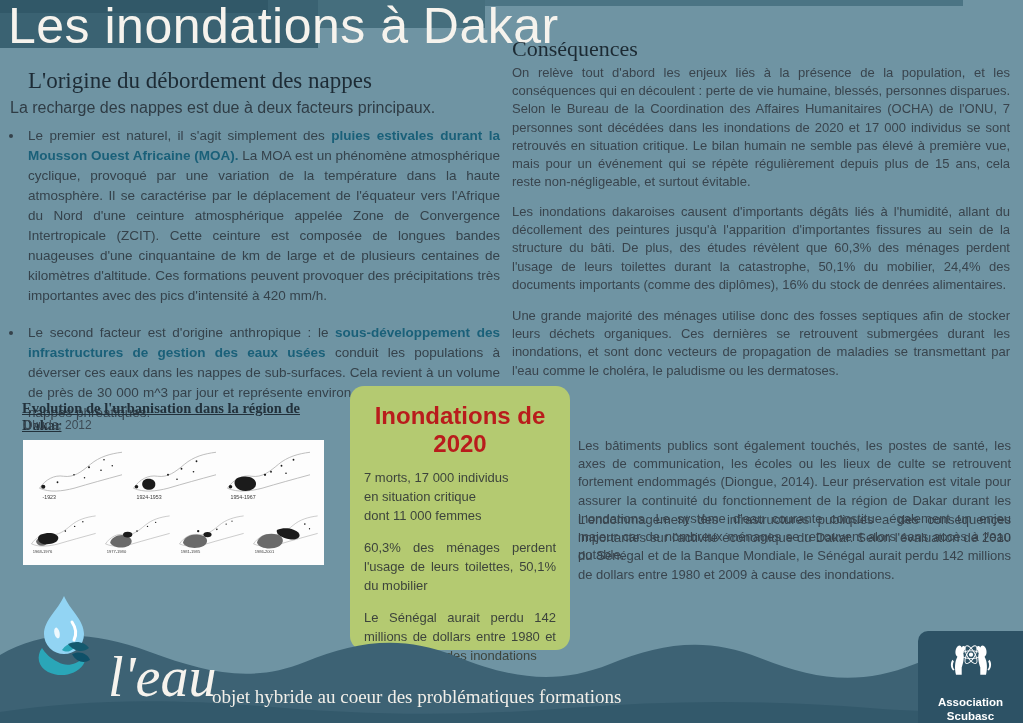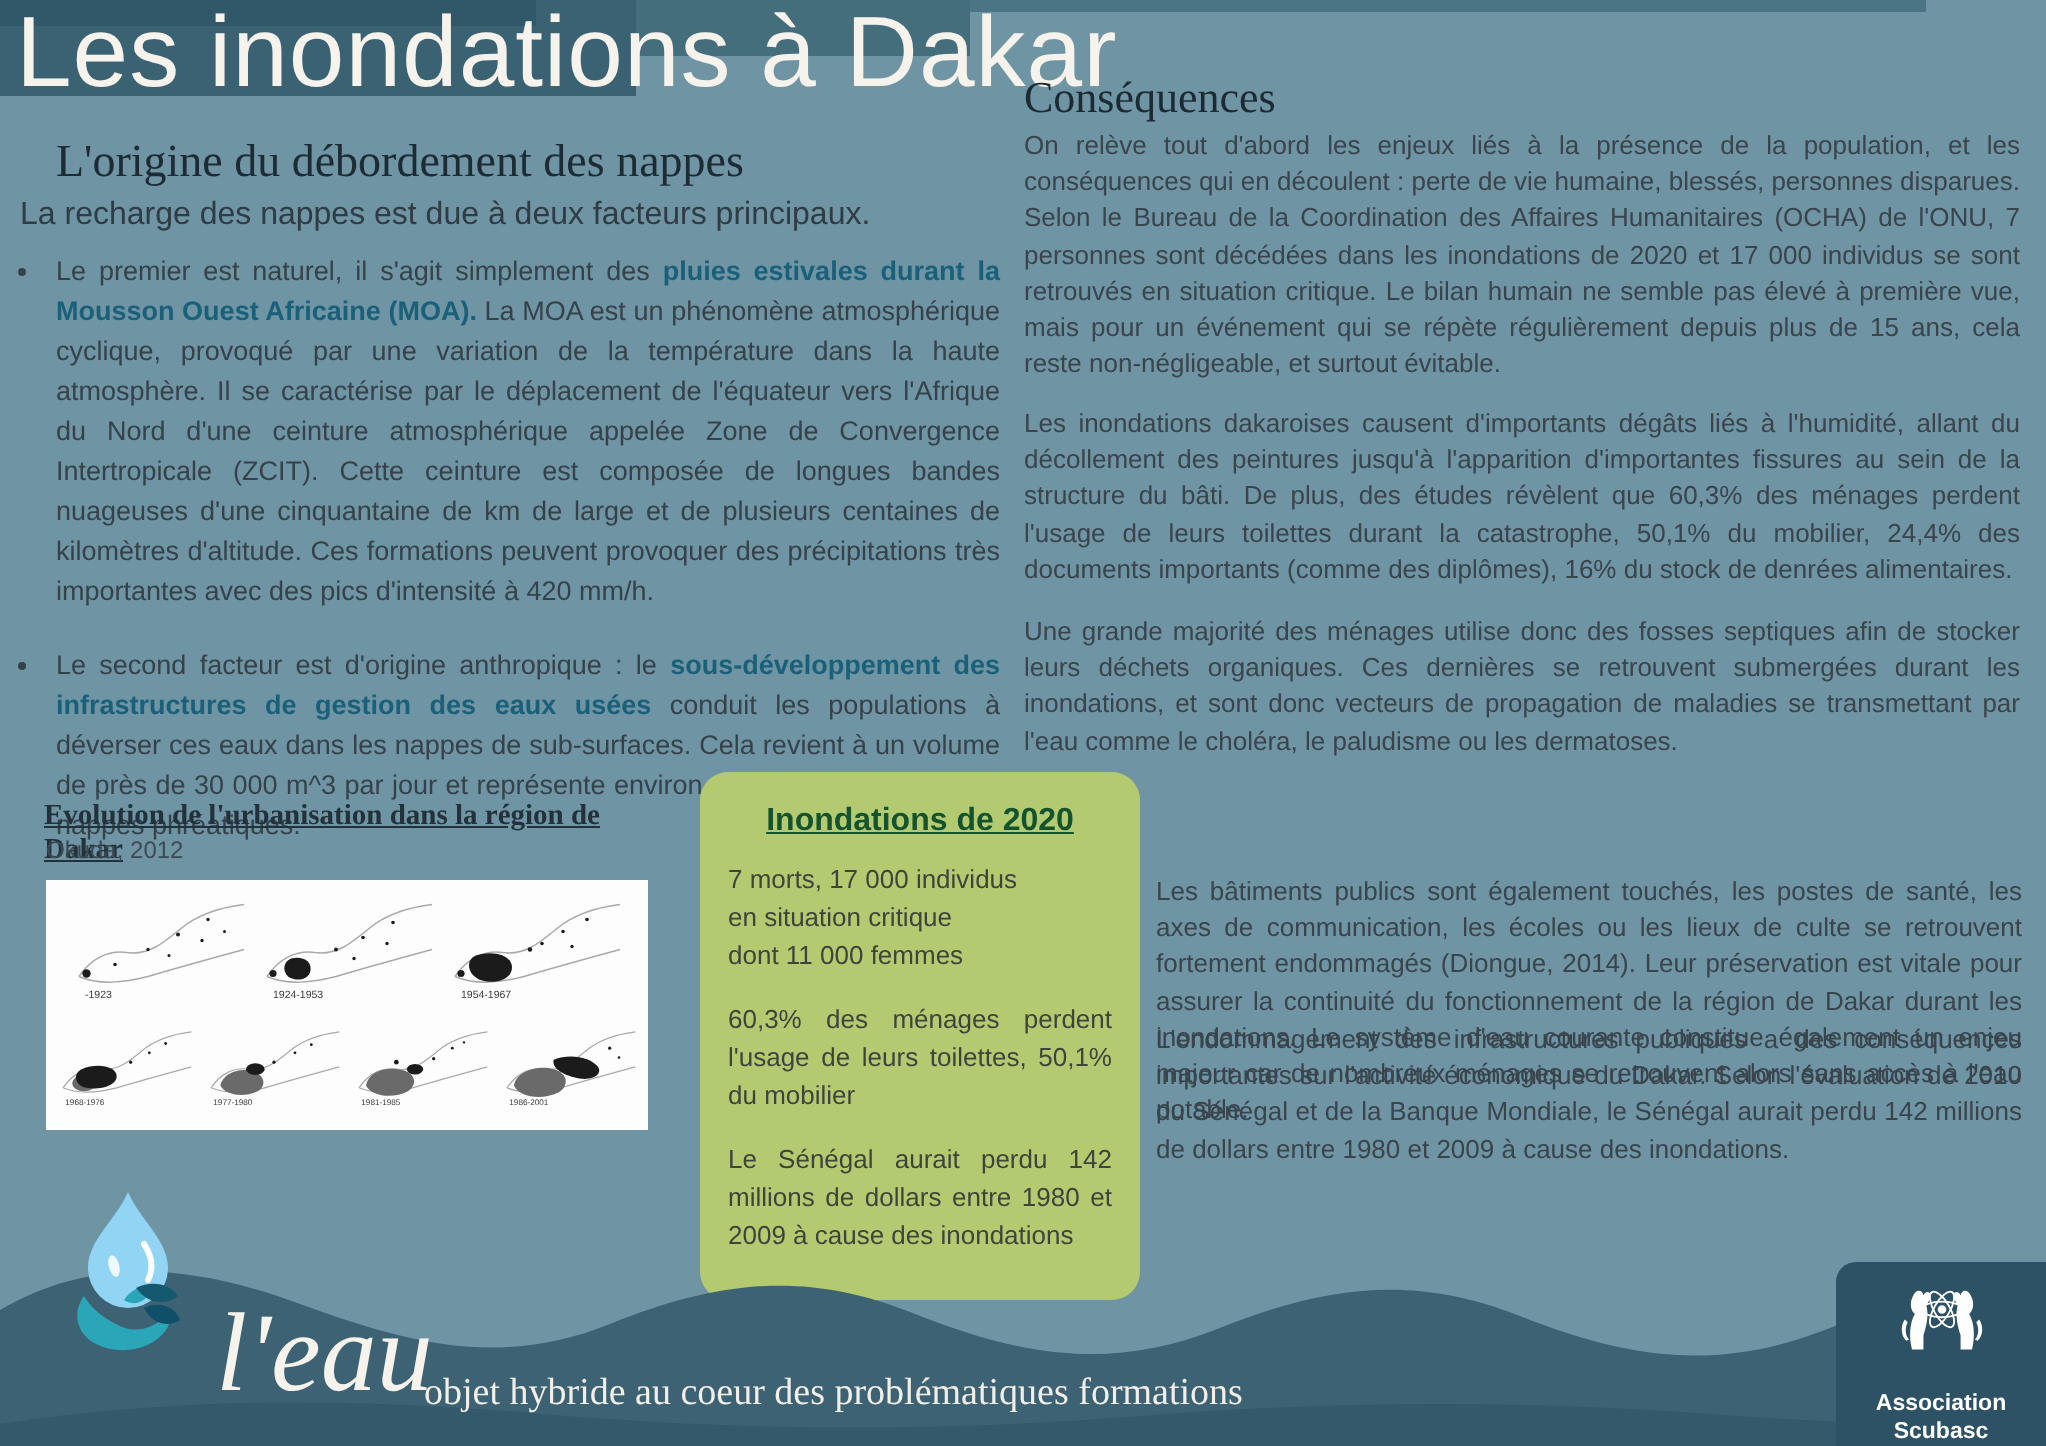--- a/index.html
+++ b/index.html
@@ -51,23 +51,22 @@
   .map-row{display:flex;justify-content:center;align-items:flex-end;gap:4px;}
   .mini-map text{font-family:"Liberation Sans", sans-serif;font-size:7px;fill:#3a3a3a;}
   .mini-map{display:block;}
 
   
   .infobox{
     left:350px;top:386px;width:220px;height:264px;background:#b4ca71;
     border-radius:14px;box-sizing:border-box;padding:14px 14px 0 14px;
   }
   .infobox-title{
-    text-align:center;font-weight:bold;font-size:16px;color:#14532d;
+    text-align:center;font-weight:bold;font-size:24px;color:#b91c1c;
     margin:2px 0 10px 0;
-    text-decoration:underline;
   }
   .infobox-item{
     font-size:13px;line-height:19px;color:#3d443c;
     text-align:justify;white-space:pre-line;margin-bottom:13px;
   }
 
   
   .right-heading{
     left:512px;top:36px;width:300px;
     font-family:"Liberation Serif", serif;font-size:22px;color:#1c2a33;

